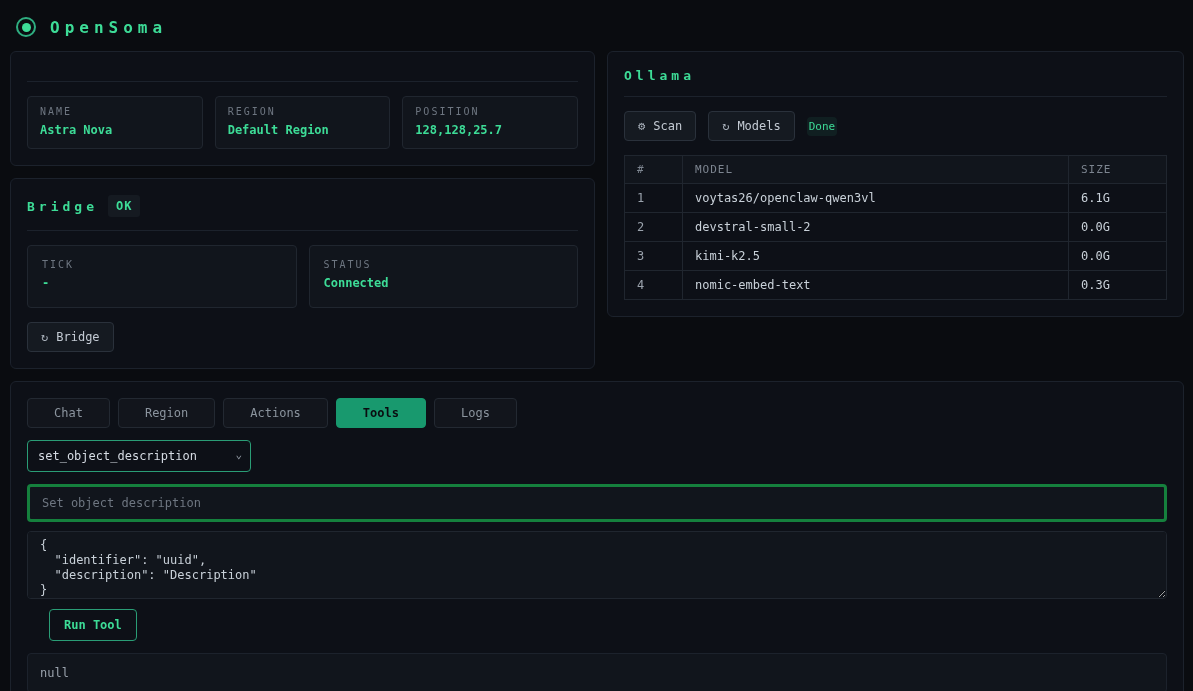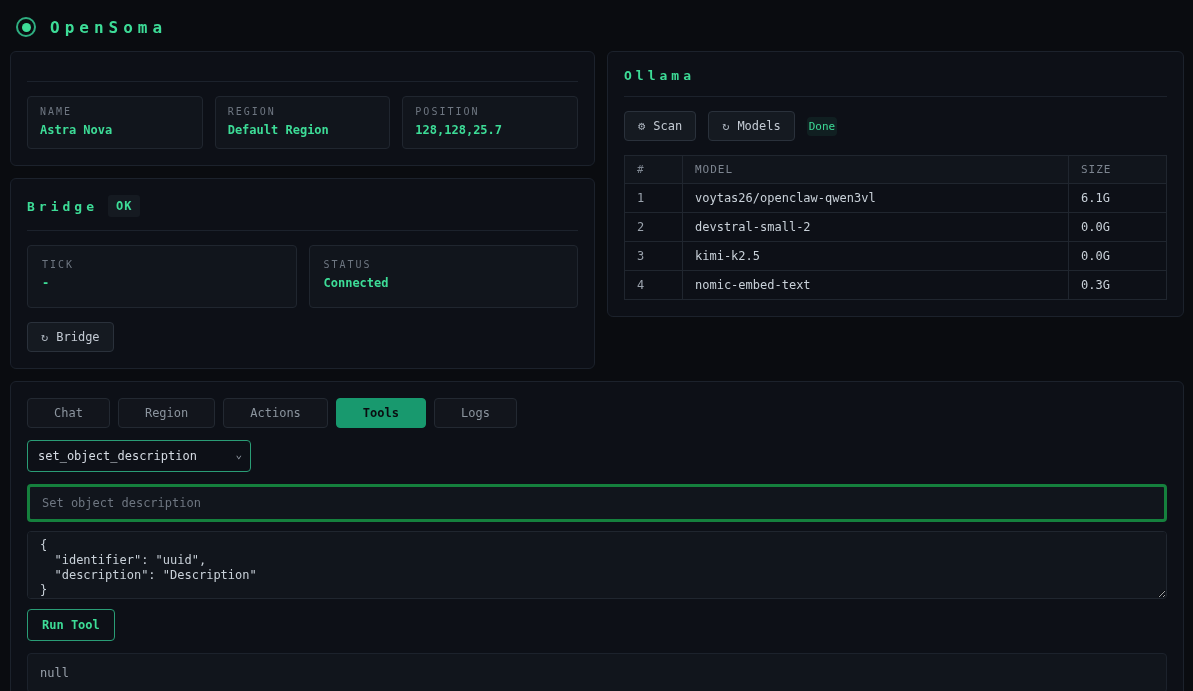--- a/index.html
+++ b/index.html
@@ -33,21 +33,21 @@
   .stat-box { flex: 1; background: #11151c; border: 1px solid #20262f; border-radius: 4px;
               padding: 9px 12px 11px 12px; }
   .stat-label { color: #6e7681; font-size: 10px; letter-spacing: 2px; margin-bottom: 6px; }
   .stat-value { color: #3ddc97; font-size: 12px; font-weight: bold; }
 
   
   .btn { display: inline-flex; align-items: center; gap: 8px; background: #151a21;
          border: 1px solid #2a313b; border-radius: 4px; color: #c3cad3;
          font-family: inherit; font-size: 12px; padding: 7px 13px; cursor: pointer; }
   .btn .ico { color: #aab2bc; font-size: 12px; }
-  .btn-outline { background: transparent; border: 1px solid #2a9d76; color: #3ddc97; font-weight: bold; }
+  .btn-outline { background: transparent; border: 1px solid #2a9d76; color: #3ddc97; font-weight: bold; margin-left: 22px; }
 
   .badge { display: inline-block; background: rgba(61,220,151,0.08); color: #3ddc97;
            font-size: 11px; padding: 3px 2px; border-radius: 4px; }
   .badge-sm { background: #151a21; font-size: 12px; font-weight: bold; letter-spacing: 1px;
               padding: 4px 8px; border-radius: 3px; }
 
   
   .model-table { width: 100%; border-collapse: collapse; margin-top: 14px; }
   .model-table th, .model-table td { border: 1px solid #20262f; text-align: left;
       padding: 7px 12px; font-weight: normal; }

